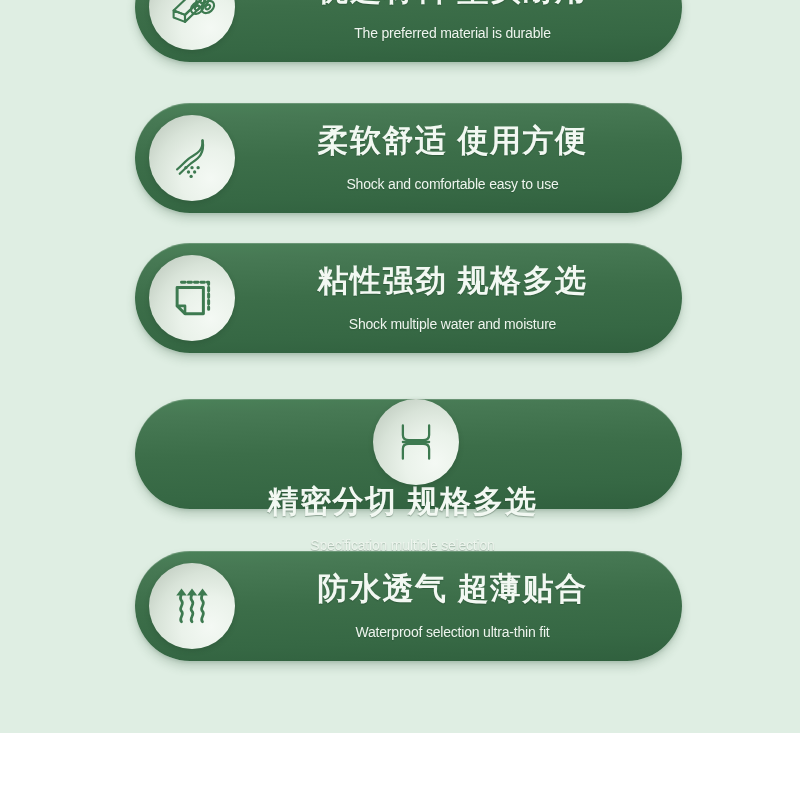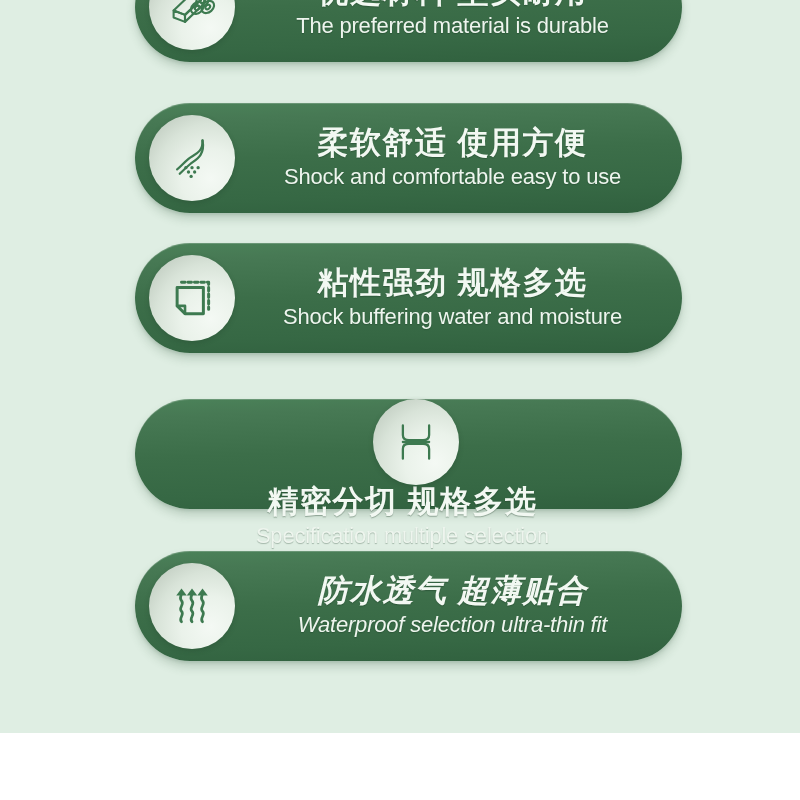--- a/index.html
+++ b/index.html
@@ -114,22 +114,22 @@
     font-size: 31px;
     font-weight: 700;
     color: #f2f8f2;
     letter-spacing: 1.5px;
     line-height: 1.12;
     white-space: nowrap;
     text-shadow: 0 1px 1px rgba(20, 50, 30, 0.35);
     text-align: right;
   }
   .title-en {
-    margin-top: 3px;
-    font-size: 22px;
+    margin-top: 17px;
+    font-size: 14px;
     font-weight: 400;
     color: #eef5ee;
     letter-spacing: -0.2px;
     line-height: 1.15;
     white-space: nowrap;
     text-shadow: 0 1px 1px rgba(20, 50, 30, 0.3);
   }
 </style>
 </head>
 <body>
@@ -191,41 +191,41 @@
         <svg viewBox="0 0 64 64" aria-hidden="true">
           <g stroke="#3d7a50" fill="none" stroke-linejoin="round" stroke-linecap="round">
             <path d="M15 20 H45 V50 H24 L15 41 Z" stroke-width="3.4"></path>
             <path d="M24 50 L24 41 L15 41" stroke-width="3"></path>
             <path d="M20 14 H51 V45" stroke-width="3.4" stroke-dasharray="4 3.4"></path>
           </g>
         </svg>
       </div>
       <div class="card-text">
         <div class="title-cn">粘性强劲 规格多选</div>
-        <div class="title-en">Shock buffering water and moisture</div>
+        <div class="title-en">Shock multiple water and moisture</div>
       </div>
     </div>
 
     <div class="feature-card" style="top:399px;flex-direction:column;">
       <div class="icon-bubble">
         <svg viewBox="0 0 64 64" aria-hidden="true">
           <g stroke="#3d7a50" fill="none" stroke-width="2.6" stroke-linecap="round" stroke-linejoin="round">
             <path d="M17 13 V24 C17 28, 20 30, 24 30 H40 C44 30, 47 28, 47 24 V13"></path>
             <path d="M17 51 V40 C17 36, 20 34, 24 34 H40 C44 34, 47 36, 47 40 V51"></path>
             <path d="M17 32 H47"></path>
           </g>
         </svg>
       </div>
       <div class="card-text">
         <div class="title-cn">精密分切 规格多选</div>
         <div class="title-en">Specification multiple selection</div>
       </div>
     </div>
 
-    <div class="feature-card" style="top:551px;font-style:italic;">
+    <div class="feature-card" style="top:551px;">
       <div class="icon-bubble">
         <svg viewBox="0 0 64 64" aria-hidden="true">
           <g fill="none" stroke="#3d7a50" stroke-width="3.1" stroke-linecap="round" stroke-linejoin="round">
             <path d="M20 50 C16 46, 24 42, 20 38 C16 34, 24 30, 20 26 C17 23, 20 20, 20 18"></path>
             <path d="M32 50 C28 46, 36 42, 32 38 C28 34, 36 30, 32 26 C29 23, 32 20, 32 18"></path>
             <path d="M44 50 C40 46, 48 42, 44 38 C40 34, 48 30, 44 26 C41 23, 44 20, 44 18"></path>
           </g>
           <g fill="#3d7a50">
             <path d="M20 12 L26 20 H14 Z"></path>
             <path d="M32 12 L38 20 H26 Z"></path>

